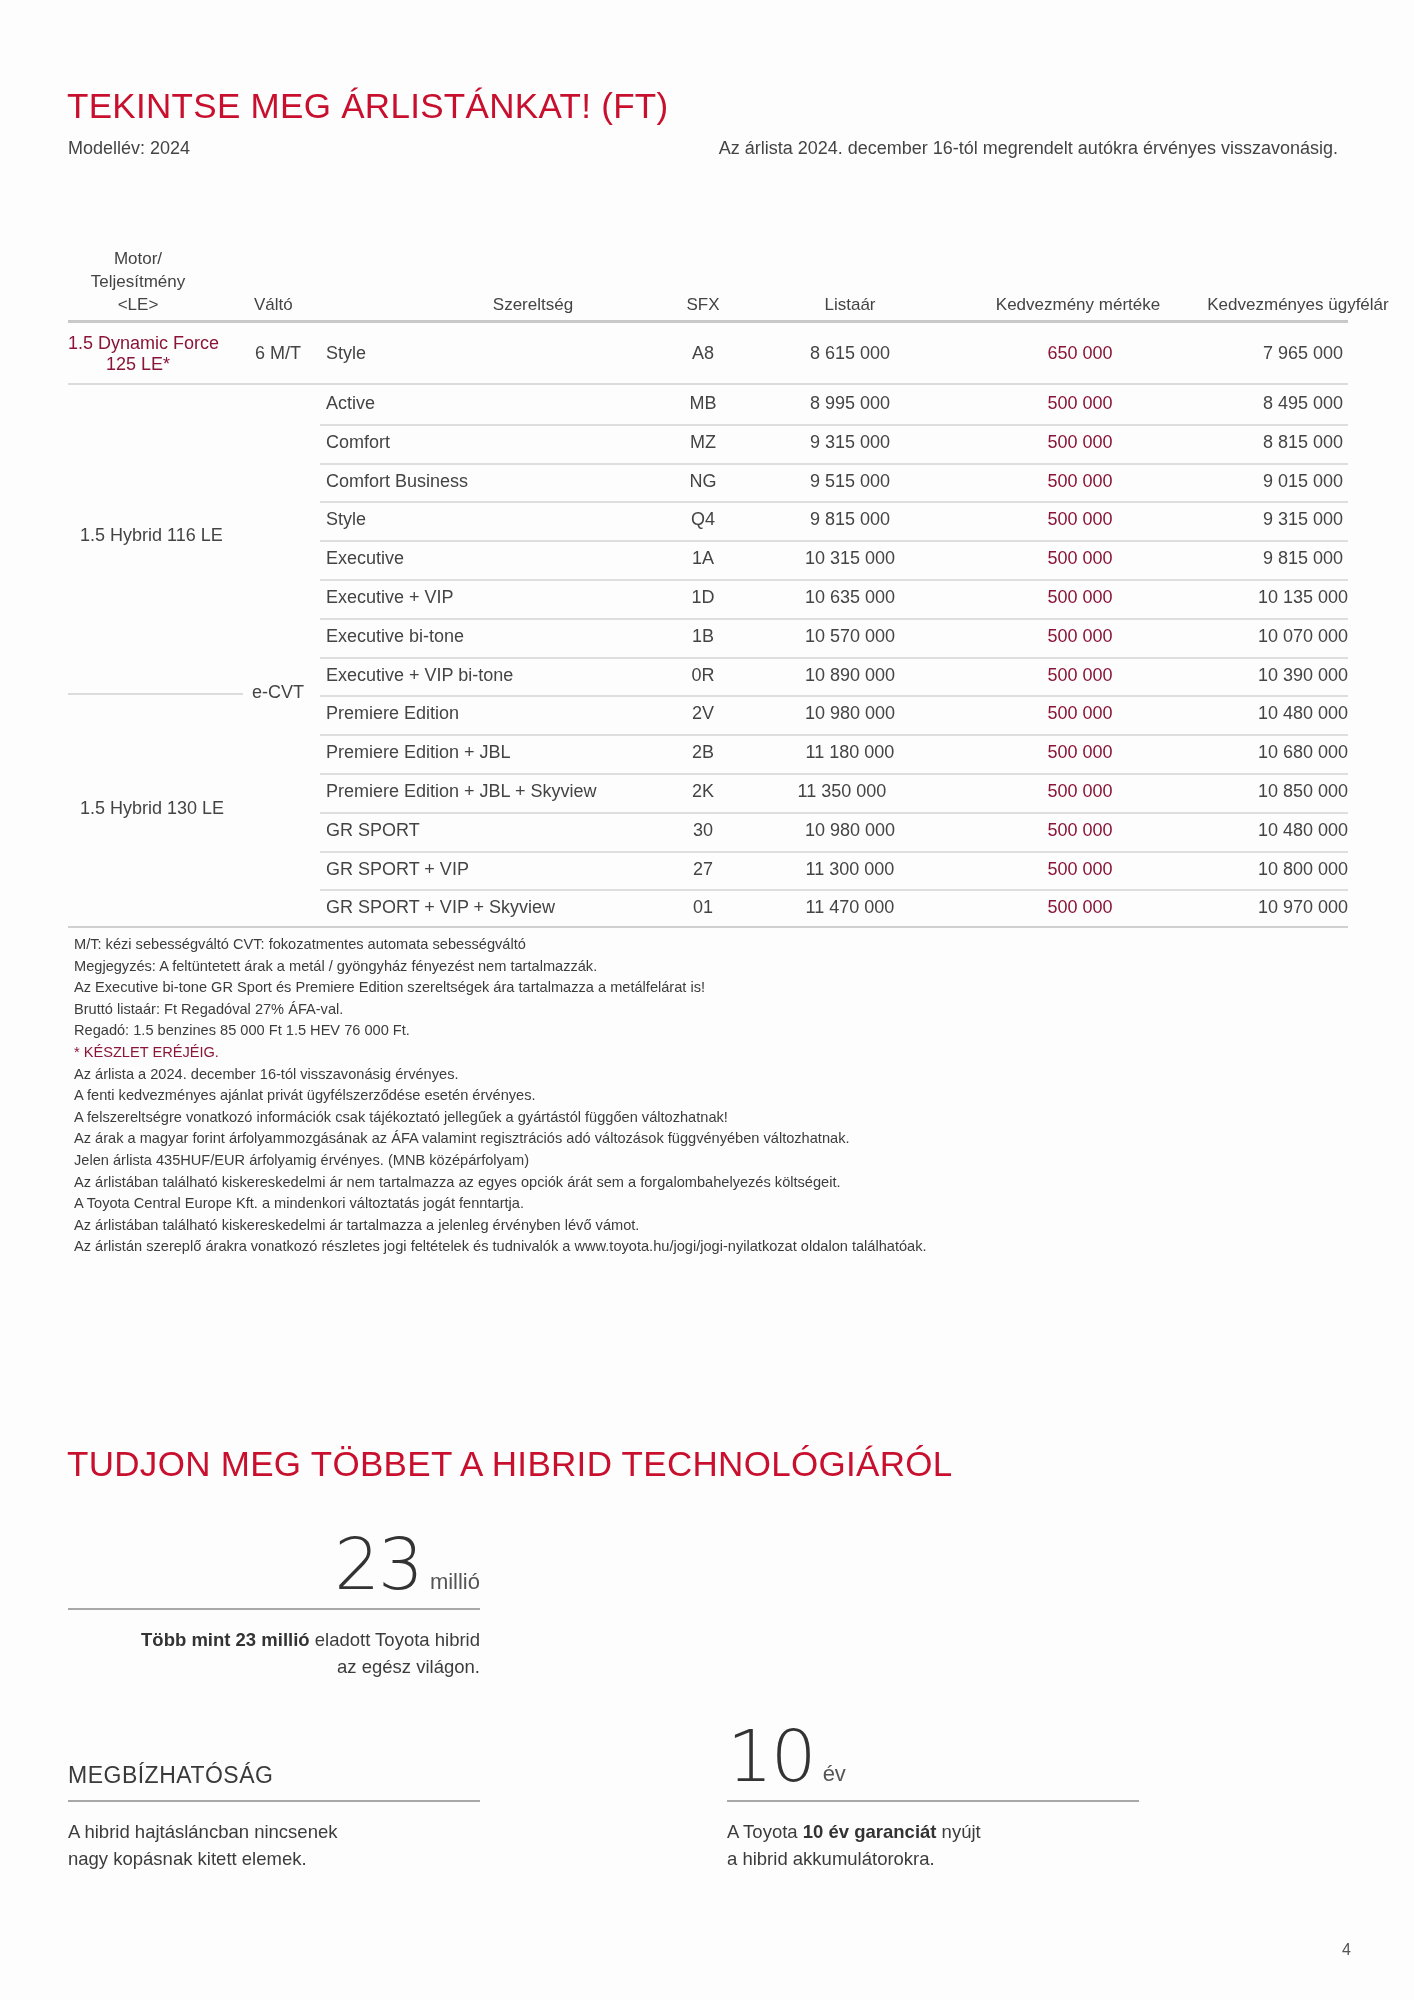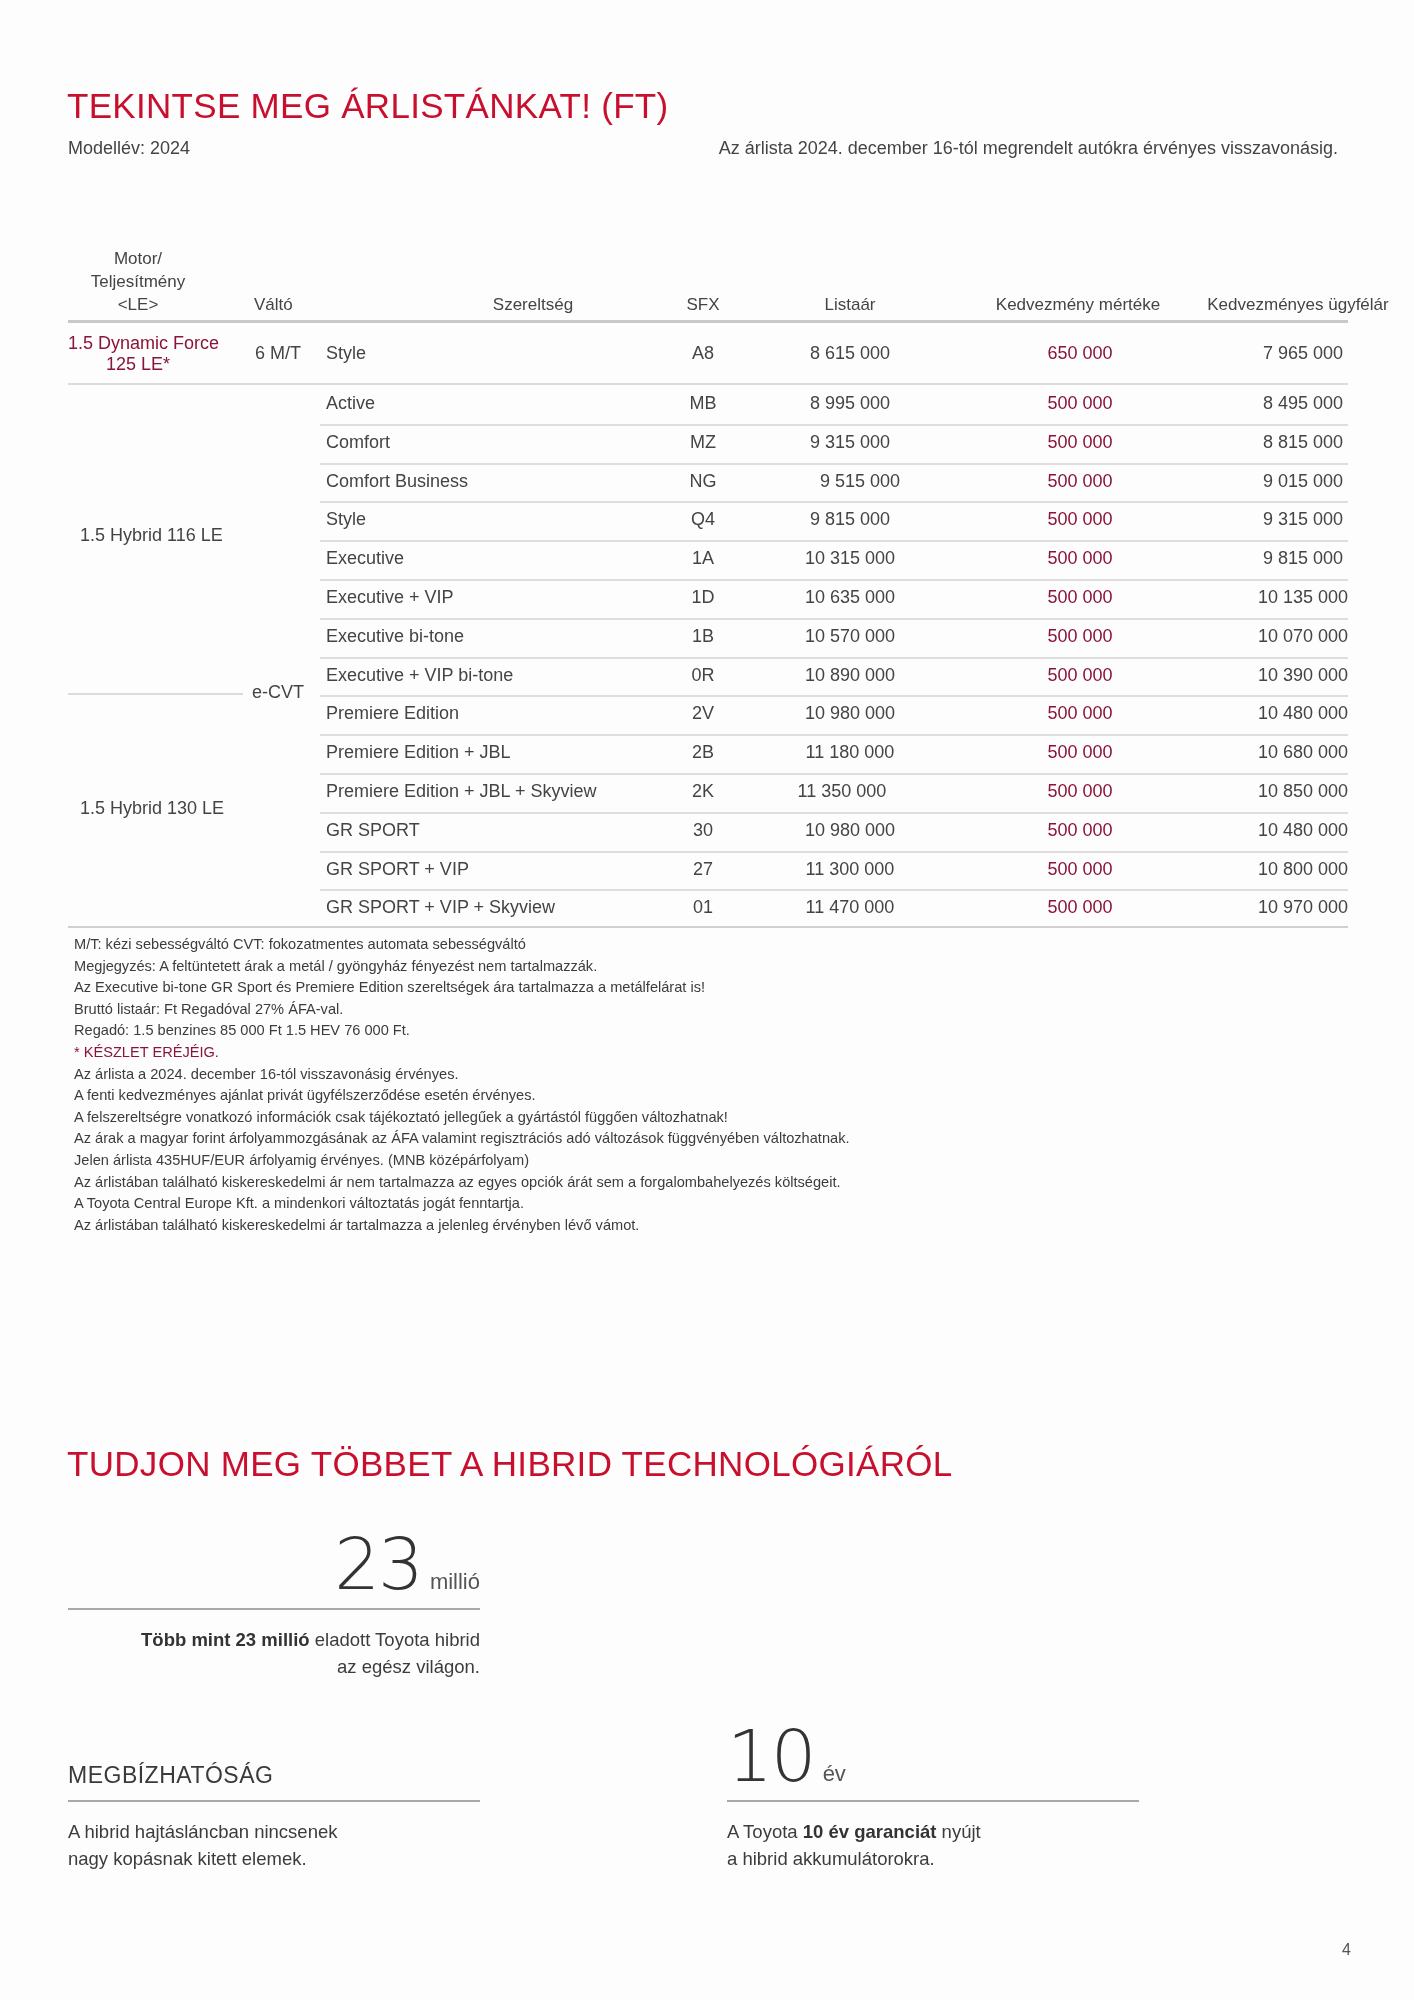--- a/index.html
+++ b/index.html
@@ -101,21 +101,21 @@
     <div class="hrow" style="top:38.8px;">
       <div class="cell" style="left:6px;">Comfort</div>
       <div class="cell num" style="left:333px;width:100px;">MZ</div>
       <div class="cell num" style="left:430px;width:200px;">9 315 000</div>
       <div class="cell num disc" style="left:660px;width:200px;">500 000</div>
       <div class="cell num" style="left:883px;width:200px;">8 815 000</div>
     </div>
     <div class="hrow" style="top:77.6px;">
       <div class="cell" style="left:6px;">Comfort Business</div>
       <div class="cell num" style="left:333px;width:100px;">NG</div>
-      <div class="cell num" style="left:440px;width:200px;">9 515 000</div>
+      <div class="cell num" style="left:430px;width:200px;">9 515 000</div>
       <div class="cell num disc" style="left:660px;width:200px;">500 000</div>
       <div class="cell num" style="left:883px;width:200px;">9 015 000</div>
     </div>
     <div class="hrow" style="top:116.4px;">
       <div class="cell" style="left:6px;">Style</div>
       <div class="cell num" style="left:333px;width:100px;">Q4</div>
       <div class="cell num" style="left:430px;width:200px;">9 815 000</div>
       <div class="cell num disc" style="left:660px;width:200px;">500 000</div>
       <div class="cell num" style="left:883px;width:200px;">9 315 000</div>
     </div>
@@ -201,20 +201,21 @@
   <div>Regadó: 1.5 benzines 85 000 Ft 1.5 HEV 76 000 Ft.</div>
   <div class="red">* KÉSZLET ERÉJÉIG.</div>
   <div>Az árlista a 2024. december 16-tól visszavonásig érvényes.</div>
   <div>A fenti kedvezményes ajánlat privát ügyfélszerződése esetén érvényes.</div>
   <div>A felszereltségre vonatkozó információk csak tájékoztató jellegűek a gyártástól függően változhatnak!</div>
   <div>Az árak a magyar forint árfolyammozgásának az ÁFA valamint regisztrációs adó változások függvényében változhatnak.</div>
   <div>Jelen árlista 435HUF/EUR árfolyamig érvényes. (MNB középárfolyam)</div>
   <div>Az árlistában található kiskereskedelmi ár nem tartalmazza az egyes opciók árát sem a forgalombahelyezés költségeit.</div>
   <div>A Toyota Central Europe Kft. a mindenkori változtatás jogát fenntartja.</div>
   <div>Az árlistában található kiskereskedelmi ár tartalmazza a jelenleg érvényben lévő vámot.</div>
+  <div>Az árlistán szereplő árakra vonatkozó részletes jogi feltételek és tudnivalók a www.toyota.hu/jogi/jogi-nyilatkozat oldalon találhatóak.</div>
 </div>
 
 <h2 class="title2">TUDJON MEG TÖBBET A HIBRID TECHNOLÓGIÁRÓL</h2>
 
 <div class="stat" style="left:68px;top:1528px;text-align:right;">
   <div>
     <span class="big">23</span><span class="unit">millió</span>
   </div>
   <div class="rule"></div>
   <div class="body">

